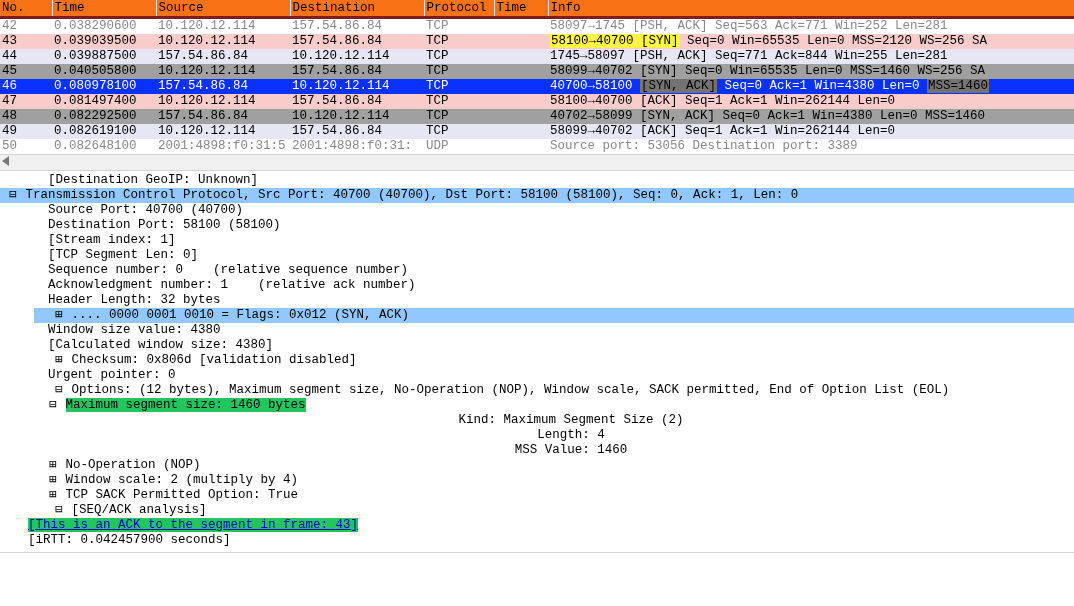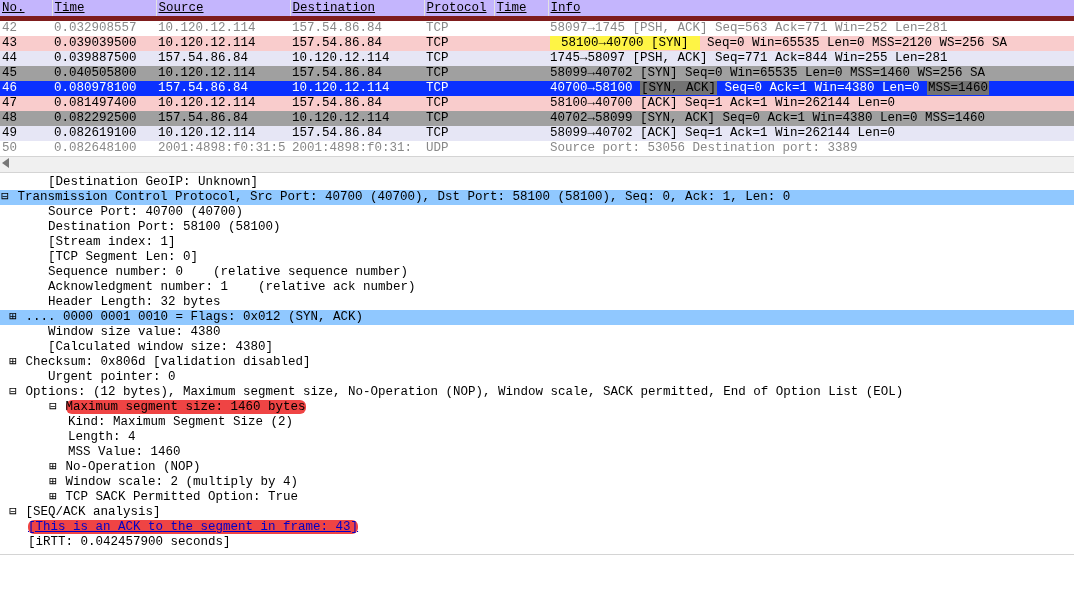--- a/index.html
+++ b/index.html
@@ -22,40 +22,39 @@
     width: 1100px;
   }
   .pkt th, .pkt td {
     text-align: left;
     padding: 0 2px;
     white-space: nowrap;
     overflow: hidden;
     font-weight: normal;
   }
   .pkt th {
-    background: #c4b5fd;
-    border-bottom: 5px solid #7f1d1d;
+    background: #f97316;
+    border-bottom: 3px solid #7f1d1d;
     border-right: 1px solid #e2e2e2;
     height: 16px;
     color: #000;
-    text-decoration: underline;
   }
   .col-no   { width: 52px;  text-align: right; padding-right: 6px;}
   .col-time { width: 104px; }
   .col-src  { width: 134px; }
   .col-dst  { width: 134px; }
   .col-proto{ width: 70px;  }
   .col-t2   { width: 54px;  }
   .col-info { width: auto;  }
   .row-cut  { background:#ffffff; color:#888; }
   .row-pink { background:#f9cccc; }
   .row-lav  { background:#e6e6f5; }
   .row-gray { background:#a0a0a0; }
   .row-sel  { background:#0a31ff; color:#fff; }
-  .hl-yel   { background:#fef445; color:#000; padding:0 11px;}
+  .hl-yel   { background:#fef445; color:#000; padding:0 1px;}
   .hl-grn   { background:#737373; color:#000; padding:0 1px;}
   .scroll-stub {
     height: 15px;
     width: 100%;
     background:#f0f0f0;
     border-top:1px solid #d4d4d4;
     border-bottom:1px solid #d4d4d4;
     position:relative;
   }
   .scroll-stub .arrow {
@@ -63,29 +62,29 @@
     width:0;height:0;border-top:5px solid transparent;
     border-bottom:5px solid transparent;border-right:7px solid #777;
   }
   .panel-detail {
     font-family: Consolas, "Courier New", monospace;
     font-size: 12.5px;
     line-height: 15px;
     padding: 2px 0 4px 0;
     border-bottom:1px solid #d4d4d4;
   }
-  .ln { white-space: pre; padding-left: 0;}
+  .ln { white-space: pre; padding-left: 8px;}
   .ln .tw { display:inline-block; width:10px; text-align:center; cursor:pointer; user-select:none;}
   .ln.highlight { background:#90c8ff; }
-  .mark-y { background:#ef4444;border-radius:6px; }
+  .mark-y { background:#22c55e; }
   .link  { color:#0000c8; text-decoration: underline; }
-  .indent1 { padding-left: 8px; }
+  .indent1 { padding-left: 20px; margin-left: 34px; }
   .indent2 { padding-left: 48px; }
   .indent3 { padding-left: 28px; }
-  .indent4 { padding-left: 68px; }
+  .indent4 { padding-left: 68px; text-align: center; }
 </style>
 </head>
 <body>
 
 <div class="panel-top">
 <table class="pkt">
   <colgroup>
     <col class="col-no">
         <col class="col-time">
         <col class="col-src">
@@ -101,21 +100,21 @@
       <th class="col-src">Source</th>
       <th class="col-dst">Destination</th>
       <th class="col-proto">Protocol</th>
       <th class="col-t2">Time</th>
       <th class="col-info">Info</th>
     </tr>
   </thead>
   <tbody>
     <tr class="row-cut">
       <td class="col-no">42</td>
-      <td>0.032908557</td>
+      <td>0.038290600</td>
       <td>10.120.12.114</td>
       <td>157.54.86.84</td>
       <td>TCP</td>
       <td></td>
       <td>58097→1745 [PSH, ACK] Seq=563 Ack=771 Win=252 Len=281</td>
     </tr>
     <tr class="row-pink">
       <td class="col-no">43</td>
       <td>0.039039500</td>
       <td>10.120.12.114</td>

